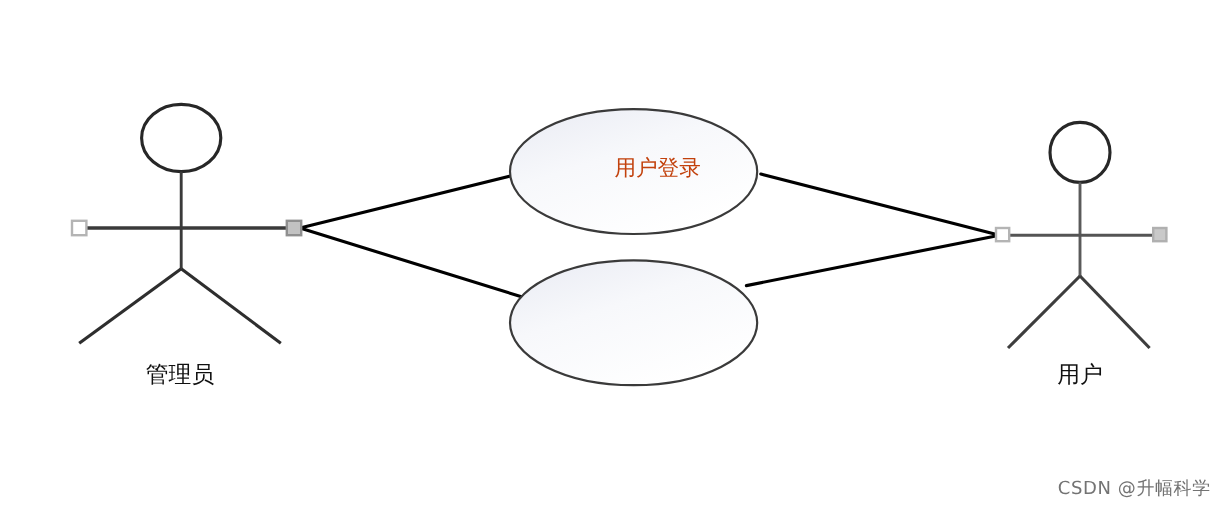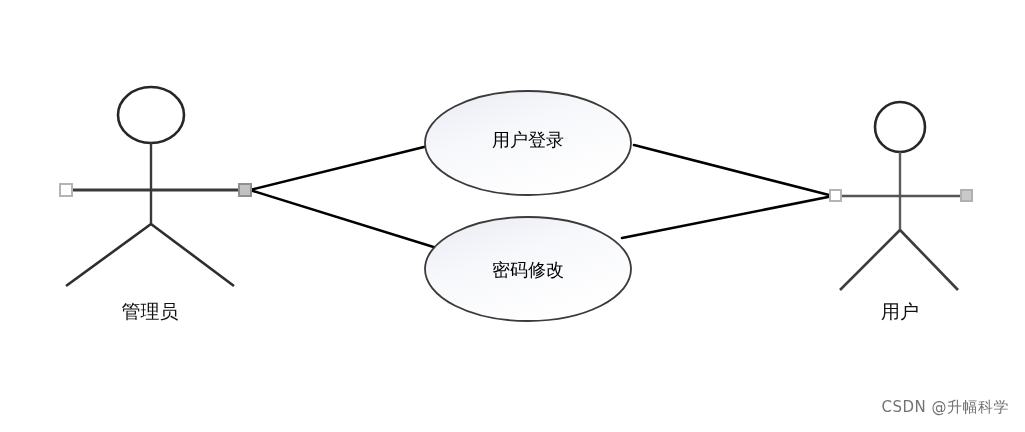--- a/index.html
+++ b/index.html
@@ -39,24 +39,25 @@
   }
   #actor-user-label {
     left: 760px;
     top: 299px;
     width: 280px;
     text-align: center;
   }
   .usecase-text {
     position: absolute;
     font-size: 18px;
-    color: #000000;
+    color: #c2410c;
     white-space: nowrap;
     text-align: center;
     font-family: Liberation Mono, monospace;
+    padding-left: 20px;
   }
   #usecase-login-text {
     left: 425px;
     top: 128px;
     width: 206px;
   }
   #usecase-password-text {
     left: 425px;
     top: 258px;
     width: 206px;
@@ -112,21 +113,20 @@
       <rect x="830" y="190" width="11" height="11" fill="#ffffff" stroke="#b4b4b4" stroke-width="2"></rect>
       <rect x="961" y="190" width="11" height="11" fill="#c9c9c9" stroke="#b0b0b0" stroke-width="2"></rect>
     </g>
 
     <ellipse cx="528" cy="143" rx="103" ry="52" fill="url(#ellipseGrad)" stroke="#3a3a3a" stroke-width="1.8"></ellipse>
     <ellipse cx="528" cy="269" rx="103" ry="52" fill="url(#ellipseGrad)" stroke="#3a3a3a" stroke-width="1.8"></ellipse>
   </svg>
 
   <div class="usecase-text" id="usecase-login-text">用户登录</div>
 
-  <div class="usecase-text" id="usecase-password-text">密码修改</div>
 
   <div class="actor-label" id="actor-admin-label">管理员</div>
 
   <div class="actor-label" id="actor-user-label">用户</div>
 
   <div id="watermark">CSDN @升幅科学</div>
 
 </div>
 
 </body></html>

